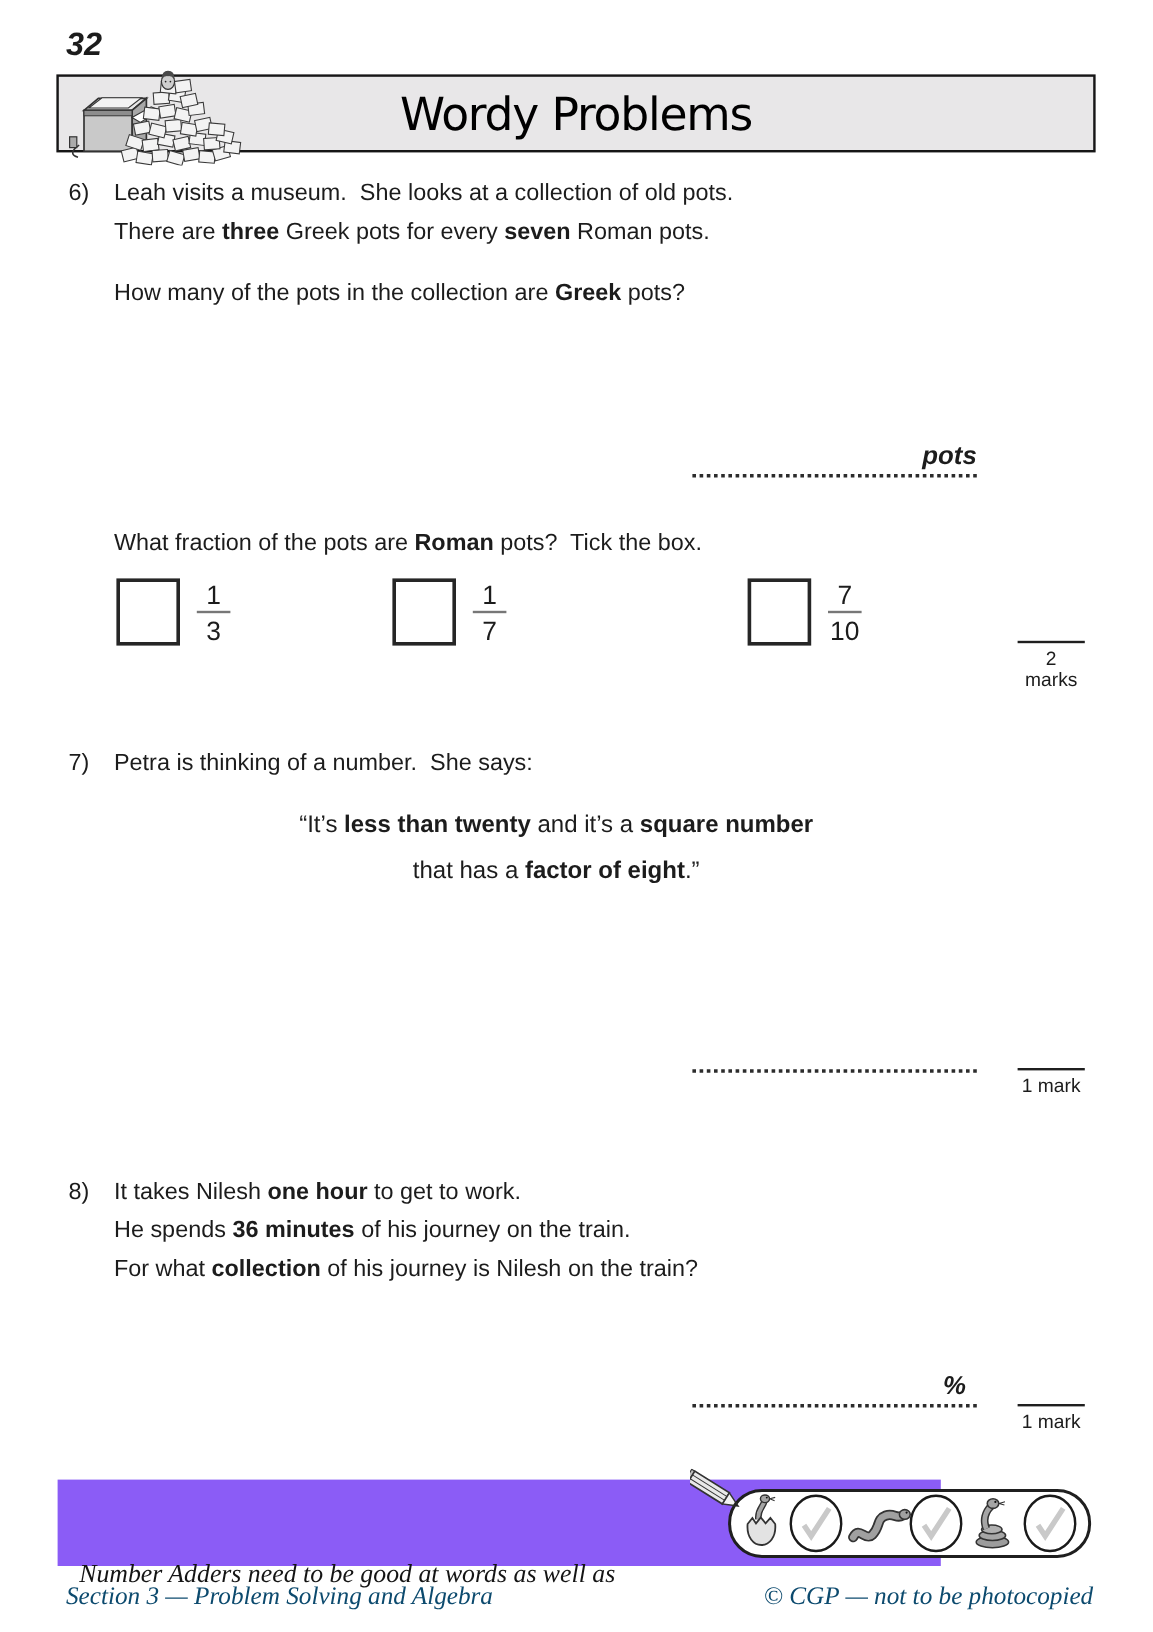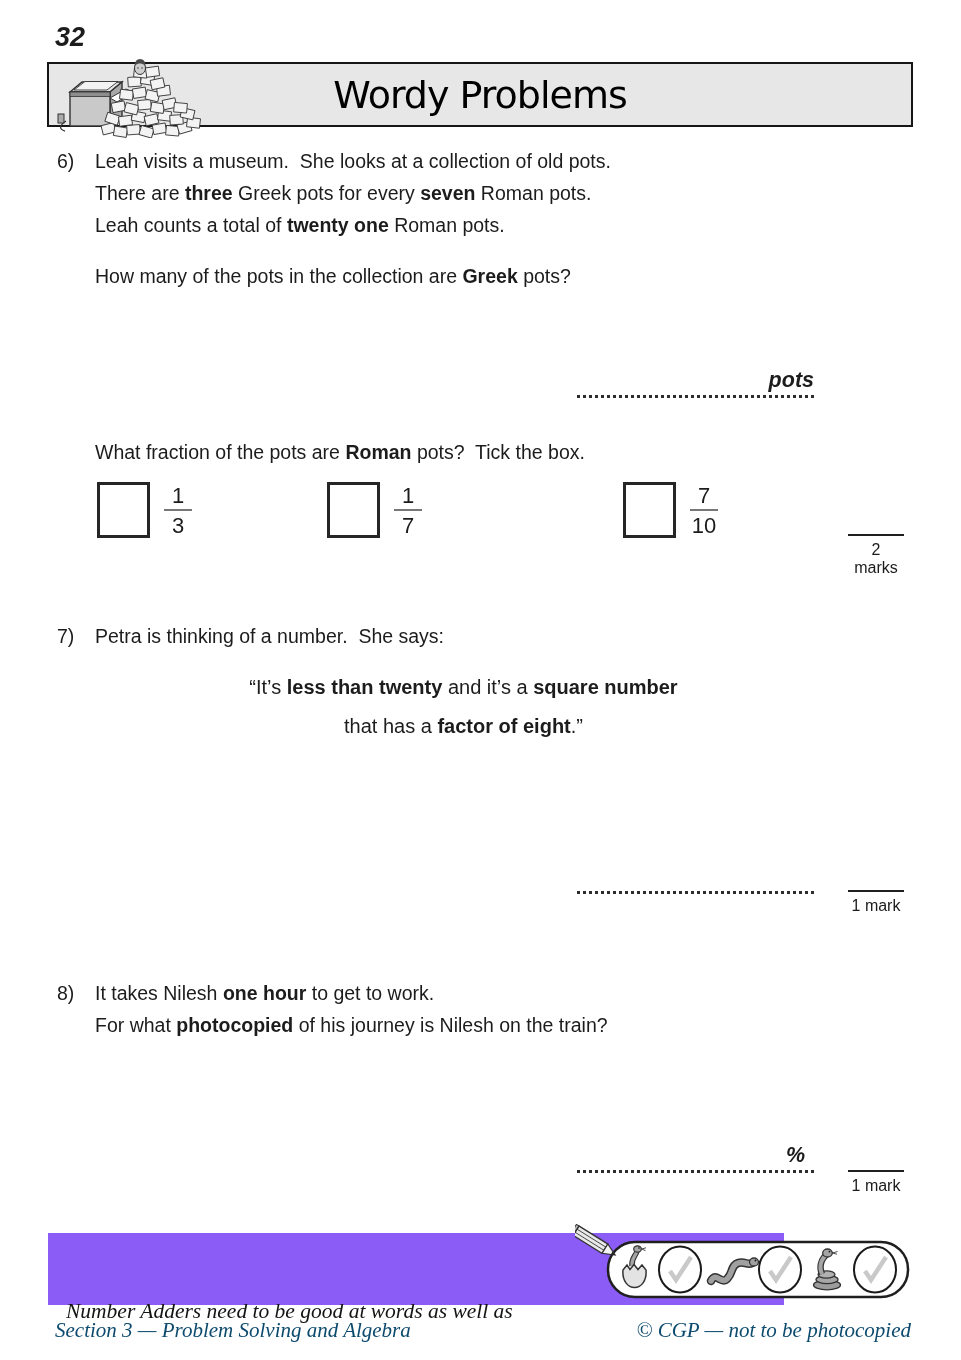--- a/index.html
+++ b/index.html
@@ -171,21 +171,20 @@
     <path d="M78.5,8 Q79,1 84,1 Q89.5,1 89.5,8 Q87,5 84,5.5 Q81,5 78.5,8 Z" fill="#4a4a4a"></path>
     <circle cx="82" cy="10" r="0.7" fill="#222"></circle>
       <circle cx="86" cy="10" r="0.7" fill="#222"></circle>
   </svg>
 
   <div class="qblock" id="q6">
     <div class="qnum">6)</div>
     <div class="qtext">
       <div class="pre">Leah visits a museum.  She looks at a collection of old pots.</div>
       <div class="pre"><span>There are </span><b>three</b><span> Greek pots for every </span><b>seven</b><span> Roman pots.</span></div>
-      <div class="pre"><span>Leah counts a total of </span><b>twenty one</b><span> Roman pots.</span></div>
       <div class="pre gap-line"><span>How many of the pots in the collection are </span><b>Greek</b><span> pots?</span></div>
     </div>
   </div>
 
   <div class="ansline" id="ans1">
     <span class="ans-label">pots</span>
   </div>
 
   <div class="qtext pre" id="frac-prompt"><span>What fraction of the pots are </span><b>Roman</b><span> pots?  Tick the box.</span></div>
 
@@ -231,21 +230,22 @@
   <div class="ansline" id="ans2"></div>
   <div class="marks" id="marks2">
     <div class="mline"></div>
     <span>1 mark</span>
   </div>
 
   <div class="qblock" id="q8">
     <div class="qnum">8)</div>
     <div class="qtext">
       <div class="pre"><span>It takes Nilesh </span><b>one hour</b><span> to get to work.</span></div>
-      <div class="pre"><span>For what </span><b>photocopied</b><span> of his journey is Nilesh on the train?</span></div>
+      <div class="pre"><span>He spends </span><b>36 minutes</b><span> of his journey on the train.</span></div>
+      <div class="pre"><span>For what </span><b>collection</b><span> of his journey is Nilesh on the train?</span></div>
     </div>
   </div>
 
   <div class="ansline" id="ans3">
     <span class="ans-label">%</span>
   </div>
   <div class="marks" id="marks3">
     <div class="mline"></div>
     <span>1 mark</span>
   </div>

